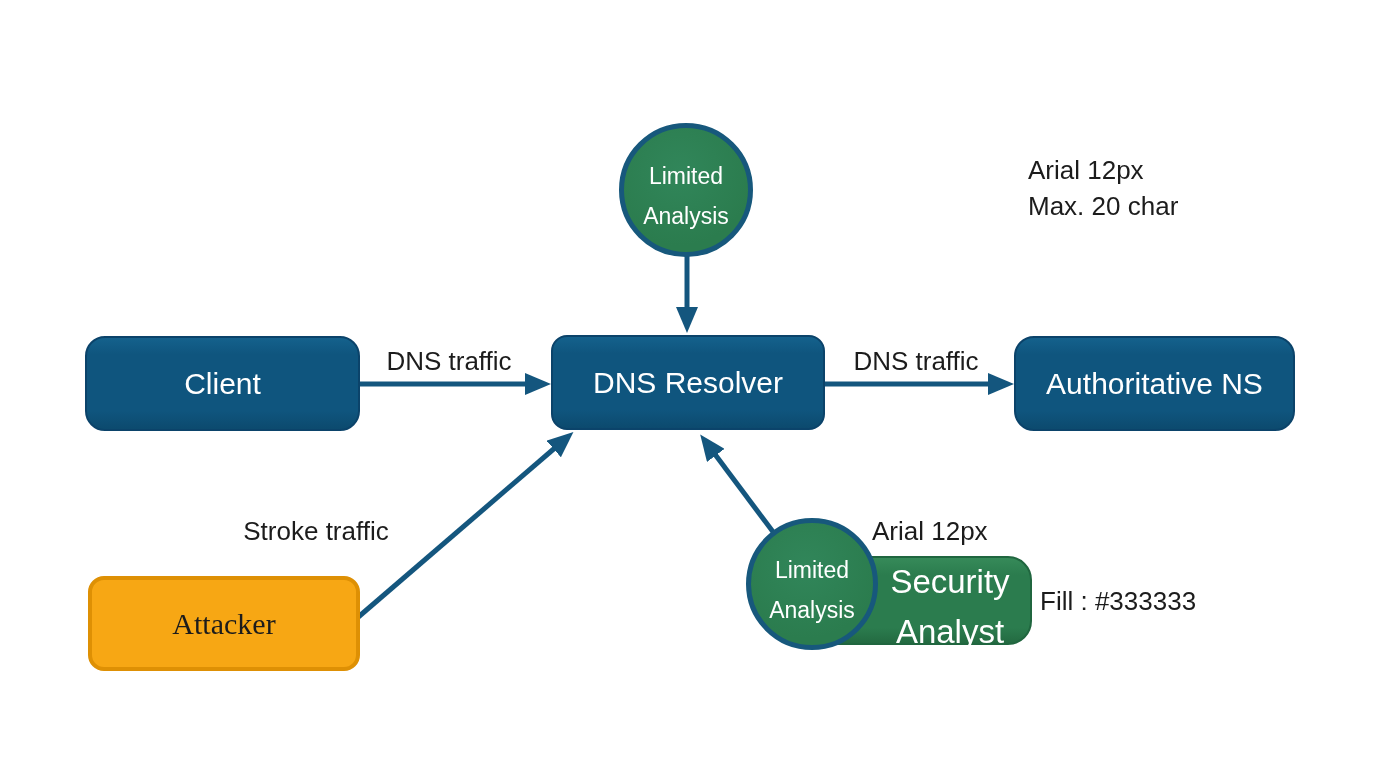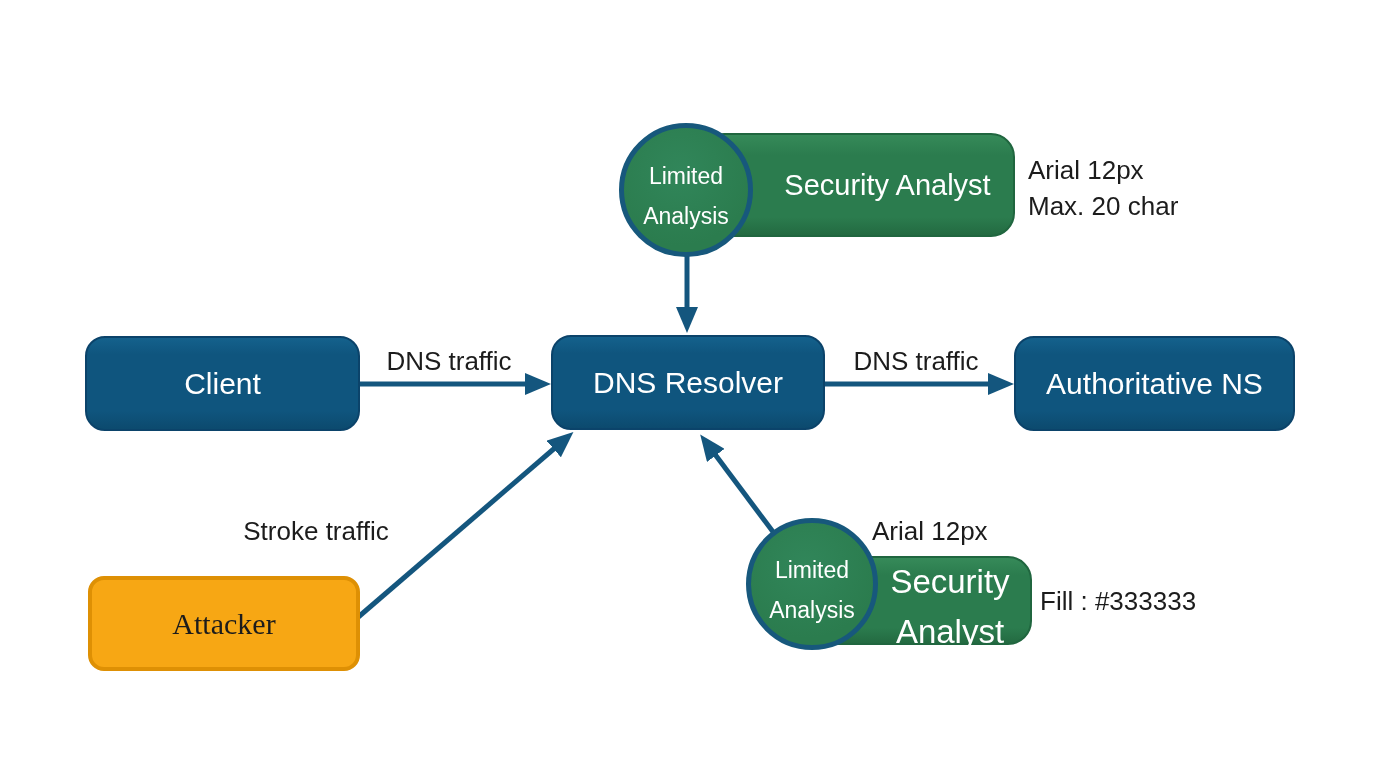--- a/index.html
+++ b/index.html
@@ -99,30 +99,27 @@
     <line x1="360" y1="384" x2="528" y2="384" marker-end="url(#ah)"></line>
     <line x1="825" y1="384" x2="991" y2="384" marker-end="url(#ah)"></line>
     <line x1="687" y1="256" x2="687" y2="310" marker-end="url(#ah)"></line>
     <line x1="356" y1="619" x2="556" y2="447" marker-end="url(#ah)"></line>
     <line x1="812" y1="584" x2="714" y2="453" marker-end="url(#ah)"></line>
   </svg>
 
   <div class="node rect-blue" style="left:85px; top:336px; width:275px; height:95px;">
     <span>Client</span>
   </div>
-  <div class="node rect-blue" style="left:551px; top:335px; width:274px; height:95px;">
+  <div class="node rect-blue" style="left:551px; top:335px; width:274px; height:95px;border-radius:16px;">
     <span>DNS Resolver</span>
   </div>
   <div class="node rect-blue" style="left:1014px; top:336px; width:281px; height:95px;">
     <span>Authoritative NS</span>
   </div>
 
-  <div class="node rect-green" style="left:700px; top:133px; width:315px; height:104px;">
-    <span class="pill-label" style="margin-left:60px;">Security Analyst</span>
-  </div>
   <div class="node circle circle-green two-line" style="left:619px; top:123px; width:134px; height:134px;">
     <div>
       <span>Limited</span>
       <span>Analysis</span>
     </div>
   </div>
   <div class="float-label ann-top" style="left:1028px; top:152px;">
     <div>Arial 12px</div>
     <div>Max. 20 char</div>
   </div>

